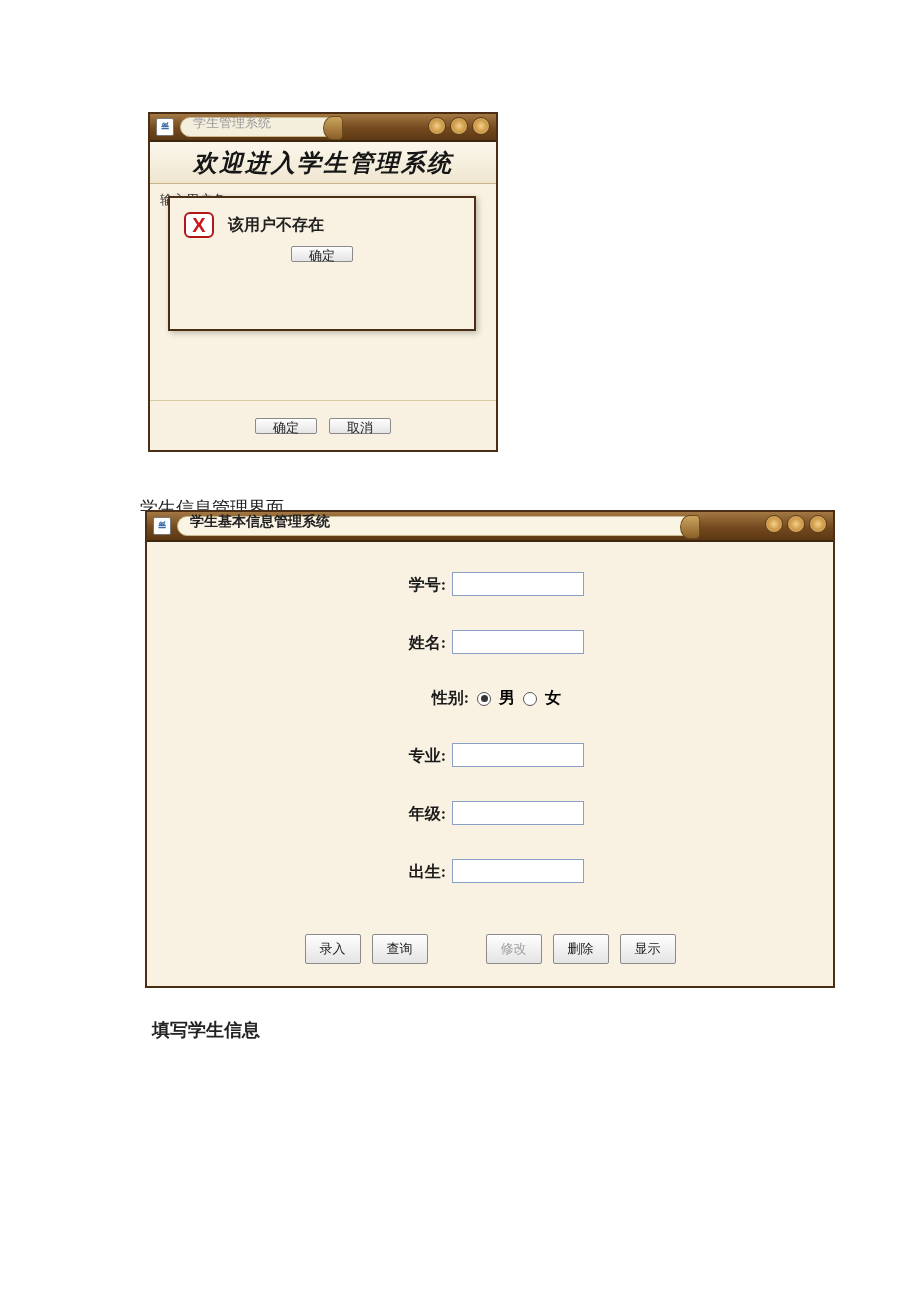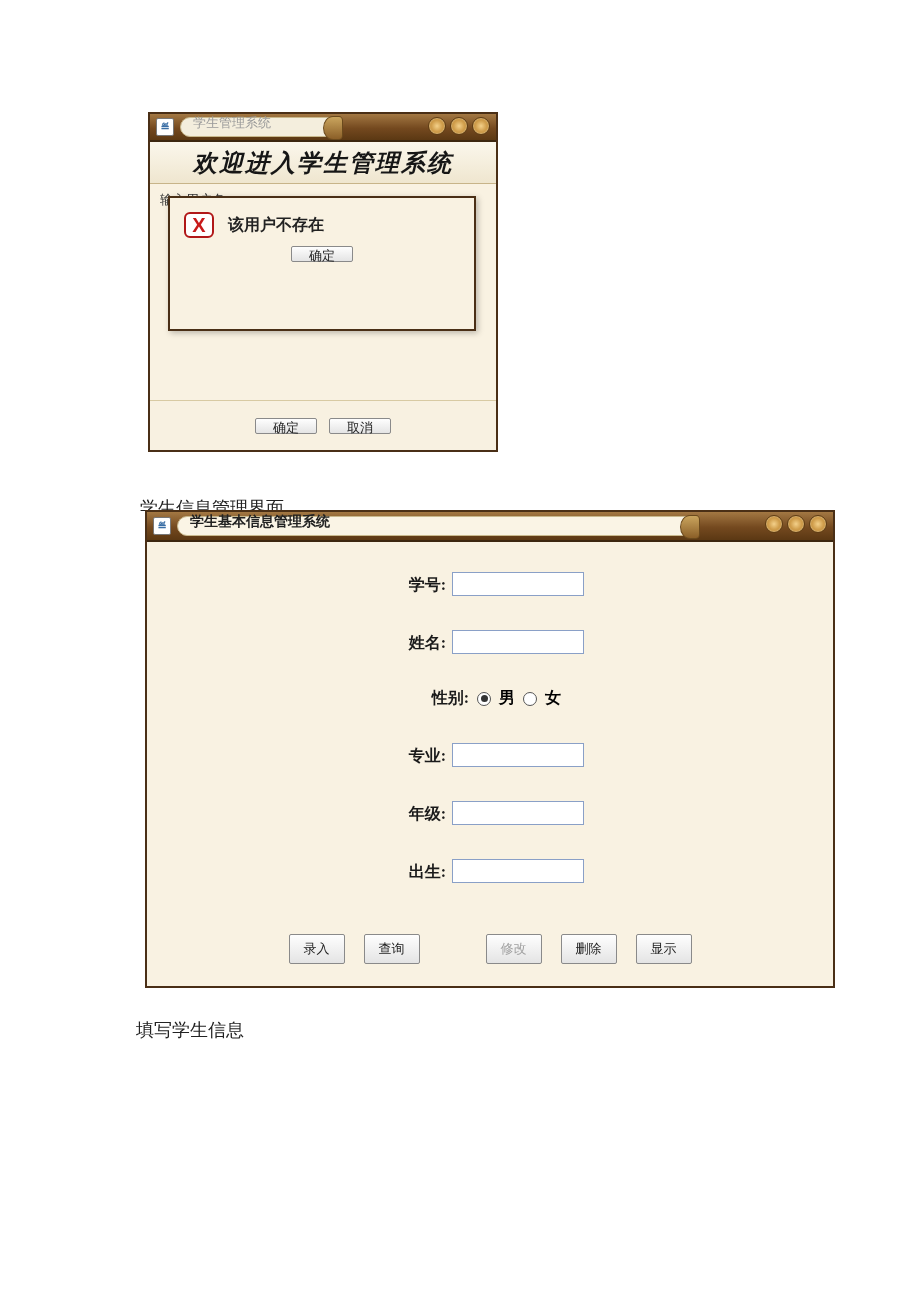--- a/index.html
+++ b/index.html
@@ -22,21 +22,21 @@
       pointer-events: none;
       z-index: 0;
     }
     .caption {
       position: absolute;
       font-size: 18px;
       color: #222;
       font-family: SimSun, serif;
     }
     .caption1 { top: 496px; left: 140px; }
-    .caption2 { top: 1018px; left: 136px; }
+    .caption2 { top: 1018px; left: 152px; font-weight: bold; }
 
     
     .win1 {
       position: absolute;
       top: 112px;
       left: 148px;
       width: 350px;
       height: 340px;
       border: 2px solid #4a2f16;
       background: #f9f2e2;
@@ -273,21 +273,21 @@
     .radio.checked:after {
       content: "";
       width: 7px;
       height: 7px;
       border-radius: 50%;
       background: #333;
     }
     .button-row {
       display: flex;
       justify-content: center;
-      gap: 19px;
+      gap: 11px;
       margin-bottom: 6px;
     }
     .button-row .btn { min-width: 56px; height: 30px; }
   </style>
 </head>
 <body>
 
 <div class="watermark">www.bdocx.com</div>
 
 <div class="win1">

